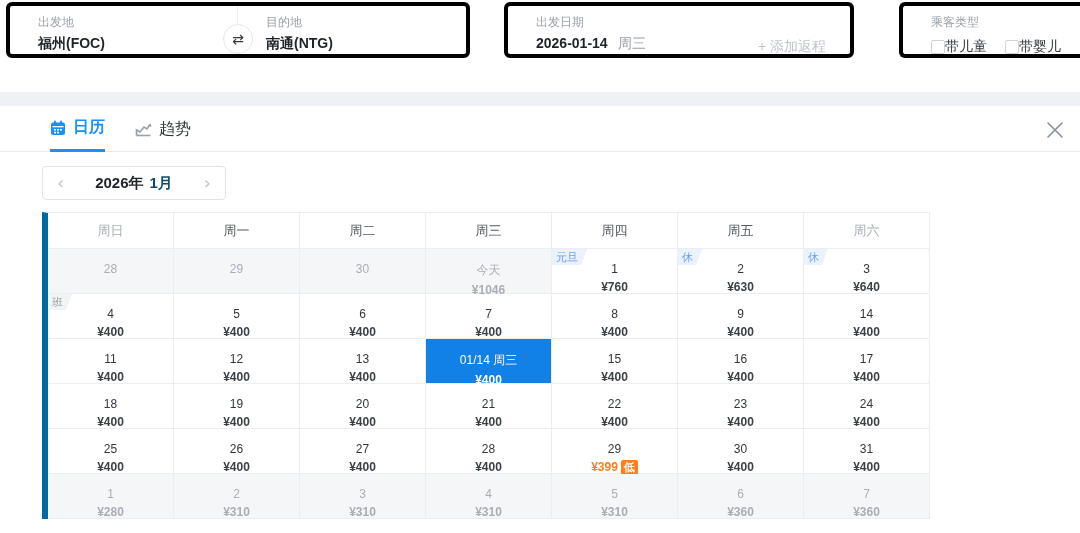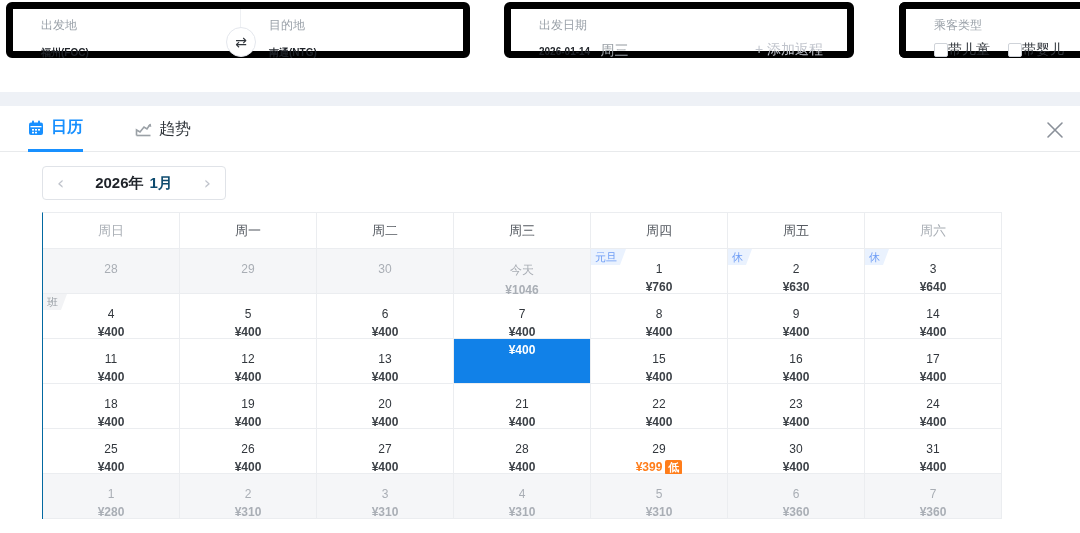--- a/index.html
+++ b/index.html
@@ -2,62 +2,62 @@
 <html><head>
 <meta charset="utf-8">
 <style>
   * { margin:0; padding:0; box-sizing:border-box; }
   html,body { width:1080px; height:533px; overflow:hidden; background:#fff;
     font-family:"Liberation Sans","DejaVu Sans",sans-serif; }
   .page { position:relative; width:1080px; height:533px; background:#fff; }
 
   
   .search-box { position:absolute; top:2px; height:56px; background:#fff;
-    border:7px solid #000000; border-radius:6px; }
+    border:4px solid #000000; border-radius:6px; }
   .box-from-to { left:6px; width:464px; }
   .box-date { left:504px; width:350px; }
   .box-passenger { left:899px; width:200px; border-right:none; border-top-right-radius:0; border-bottom-right-radius:0; }
   .field { position:absolute; top:0; height:100%; padding:8px 0 0 28px; }
   .field .flabel { font-size:12px; color:#99a0a8; display:block; }
-  .field .fvalue { font-size:10px; color:#1f2329; font-weight:600; margin-top:12px; display:inline-block; }
+  .field .fvalue { font-size:14px; color:#1f2329; font-weight:600; margin-top:4px; display:inline-block; }
   .fvalue-sub { font-size:14px; color:#9aa0a6; font-weight:400; margin-left:6px; }
   .vdivider { position:absolute; left:227px; top:0; width:1px; height:100%; background:#eef0f3; }
   .swap-btn { position:absolute; left:213px; top:18px; width:30px; height:30px; border-radius:50%;
     background:#fff; border:1px solid #e4e7ed; color:#32373d; font-size:14px; line-height:28px;
     text-align:center; cursor:pointer; }
   .add-return { position:absolute; right:24px; top:32px; font-size:14px; color:#c0c4cc; cursor:pointer; }
   .chk-row { display:flex; gap:18px; margin-top:7px; }
   .chk { display:flex; align-items:center; font-size:14px; color:#32373d; cursor:pointer; }
   .chk .sq { width:14px; height:14px; border:1px solid #cfd3d9; border-radius:2px; background:#fff; }
 
   
   .band { position:absolute; left:0; top:92px; width:1080px; height:14px; background:#eef1f6; }
 
   
   .panel { position:absolute; left:0; top:106px; width:1080px; height:427px; background:#fff; }
   .tabs { position:relative; height:46px; border-bottom:1px solid #e8eaec; }
   .tab { position:absolute; top:0; height:46px; display:flex; align-items:center; gap:7px;
     font-size:16px; color:#32373d; cursor:pointer; }
-  .tab-calendar { left:28px; }
+  .tab-calendar { left:50px; }
   .tab-trend { left:135px; }
   .tab.active { color:#1890ff; border-bottom:3px solid #1890ff; font-weight:600; }
   .tab .ticon { display:inline-flex; }
   .close-btn { position:absolute; right:14px; top:13px; width:22px; height:22px; cursor:pointer; }
 
   
   .month-nav { position:absolute; left:42px; top:60px; width:184px; height:34px;
     border:1px solid #e0e3e8; border-radius:4px; display:flex; align-items:center;
     justify-content:space-between; padding:0 14px; }
   .mn-arrow { color:#c0c4cc; font-size:18px; line-height:1; cursor:pointer; font-family:"DejaVu Sans",sans-serif; }
   .mn-text { font-size:15px; font-weight:700; color:#1f2329; }
   .mn-month { color:#0c4a6e; margin-left:6px; }
 
   
-  .cal-table { position:absolute; left:42px; top:106px; width:960px;
-    border-top:1px solid #ebedf0; border-left:1px solid #0369a1; }
+  .cal-table { position:absolute; left:42px; top:106px; width:888px;
+    border-top:1px solid #ebedf0; border-left:6px solid #0369a1; }
   .cal-hrow, .cal-row { display:grid; grid-template-columns:repeat(7,1fr); }
   .cal-th { height:36px; line-height:36px; text-align:center; font-size:13px; color:#555a61;
     border-right:1px solid #ebedf0; border-bottom:1px solid #ebedf0; background:#fff; }
   .cal-th.weekend { color:#a9aeb5; }
   .cal-cell { position:relative; height:45px; text-align:center; background:#fff;
     border-right:1px solid #ebedf0; border-bottom:1px solid #ebedf0; cursor:pointer; }
   .cal-cell .day { display:block; margin-top:13px; font-size:12px; color:#32373d; }
   .cal-cell .price { display:block; margin-top:4px; font-size:12px; color:#3c4147;font-weight:bold; }
   .cal-cell.muted { background:#f5f6f8; cursor:default; }
   .cal-cell.muted .day, .cal-cell.muted .price { color:#a9aeb5; }
@@ -238,20 +238,21 @@
             </div>
             <div class="cal-cell">
               <span class="day">12</span>
               <span class="price">¥400</span>
             </div>
             <div class="cal-cell">
               <span class="day">13</span>
               <span class="price">¥400</span>
             </div>
             <div class="cal-cell selected">
+              <span class="day">01/14 周三</span>
               <span class="price">¥400</span>
             </div>
             <div class="cal-cell">
               <span class="day">15</span>
               <span class="price">¥400</span>
             </div>
             <div class="cal-cell">
               <span class="day">16</span>
               <span class="price">¥400</span>
             </div>

